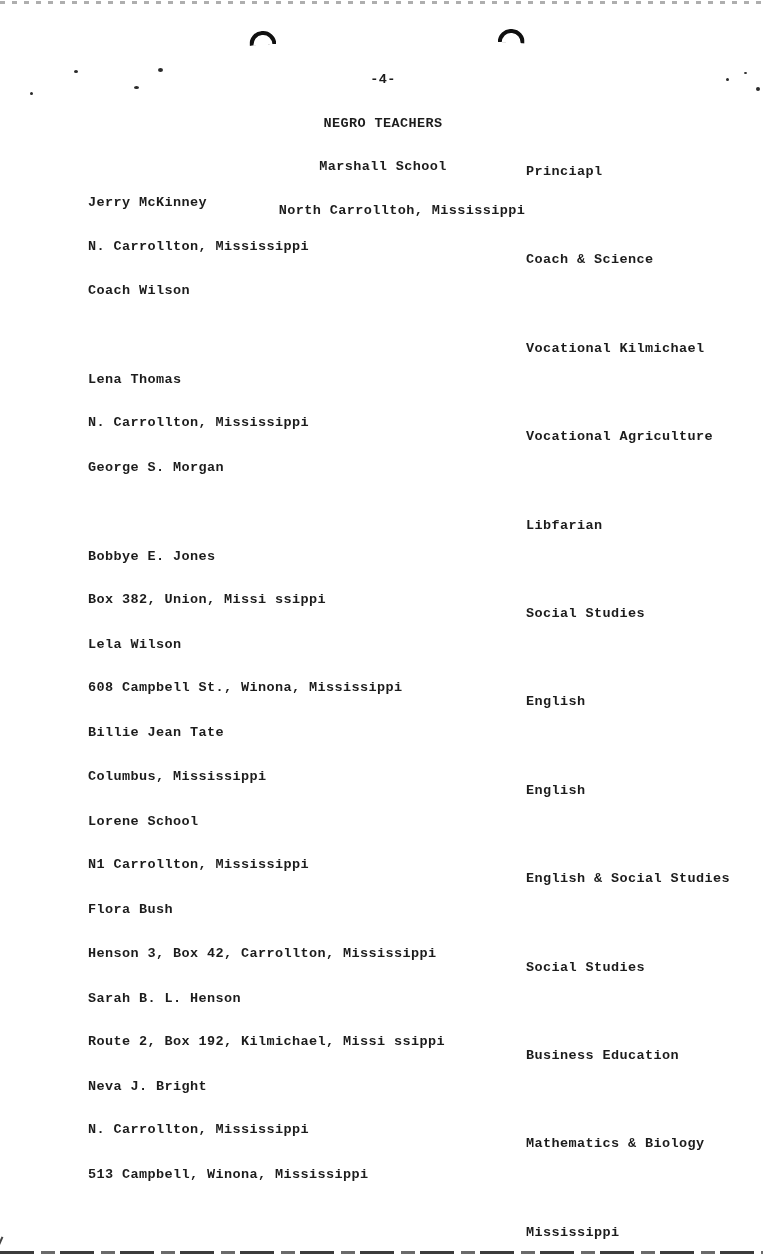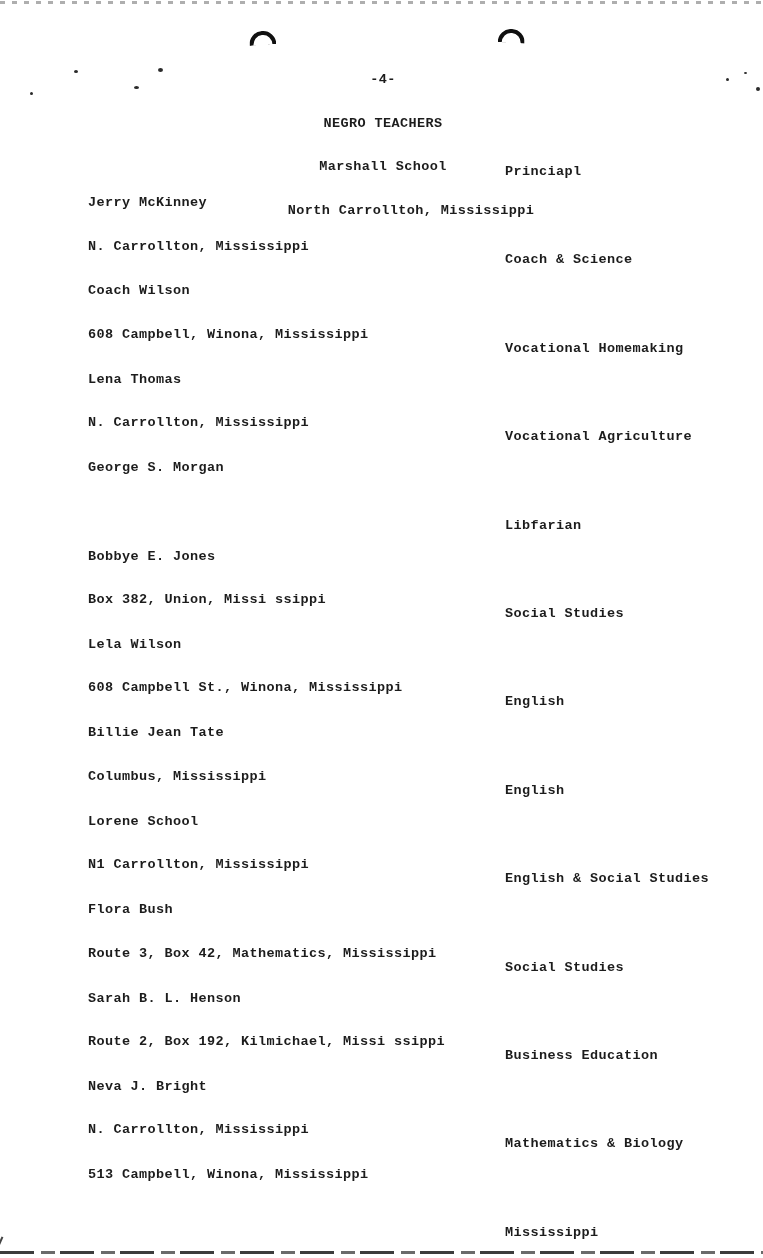--- a/index.html
+++ b/index.html
@@ -51,33 +51,33 @@
 
   .doc-header {
     position: absolute;
     left: 383px; top: 44px;
     transform: translateX(-50%);
     text-align: center;
   }
   .doc-header .line { margin: 0; }
   .page-num   { margin-bottom: 1px; }
   .doc-title  { margin-bottom: 31px; }
-  .school-loc { position: relative; left: 28px; }
+  .school-loc { position: relative; left: 19px; }
 
   .teacher-list {
     position: absolute;
     left: 0; top: 138px;
     width: 763px;
   }
   .row {
     position: relative;
     height: 44.9px;
   }
   .name-block { position: absolute; left: 88px; top: 0; }
-  .role       { position: absolute; left: 505px; top: -2px; text-align: center; }
+  .role       { position: absolute; left: 526px; top: -2px; text-align: center; }
 </style>
 </head>
 <body>
 
 <div class="edge-dots-top"></div>
 <div class="edge-dots-bottom"></div>
 <div class="arc arc-left"></div>
 <div class="arc arc-right"></div>
 <div class="corner-mark"></div>
 <div class="speck" style="left:30px;  top:92px; width:3px; height:3px;"></div>
@@ -100,31 +100,30 @@
     <div class="name-block">
       <div>Jerry McKinney</div>
       <div>N. Carrollton, Mississippi</div>
     </div>
     <div class="role">Princiapl</div>
   </div>
 
   <div class="row">
     <div class="name-block">
       <div>Coach Wilson</div>
-      <div>608 Campbell, Winona, Mississippi</div>
     </div>
     <div class="role">Coach &amp; Science</div>
   </div>
 
   <div class="row">
     <div class="name-block">
       <div>Lena Thomas</div>
       <div>N. Carrollton, Mississippi</div>
     </div>
-    <div class="role">Vocational Homemaking</div>
+    <div class="role">Vocational Kilmichael</div>
   </div>
 
   <div class="row">
     <div class="name-block">
       <div>George S. Morgan</div>
     </div>
     <div class="role">Vocational Agriculture</div>
   </div>
 
   <div class="row">
@@ -155,21 +154,21 @@
     <div class="name-block">
       <div>Lorene School</div>
       <div>N1 Carrollton, Mississippi</div>
     </div>
     <div class="role">English</div>
   </div>
 
   <div class="row">
     <div class="name-block">
       <div>Flora Bush</div>
-      <div>Route 3, Box 42, Mathematics, Mississippi</div>
+      <div>Henson 3, Box 42, Carrollton, Mississippi</div>
     </div>
     <div class="role">English &amp; Social Studies</div>
   </div>
 
   <div class="row">
     <div class="name-block">
       <div>Sarah B. L. Henson</div>
       <div>Route 2, Box 192, Kilmichael, Missi ssippi</div>
     </div>
     <div class="role">Social Studies</div>

